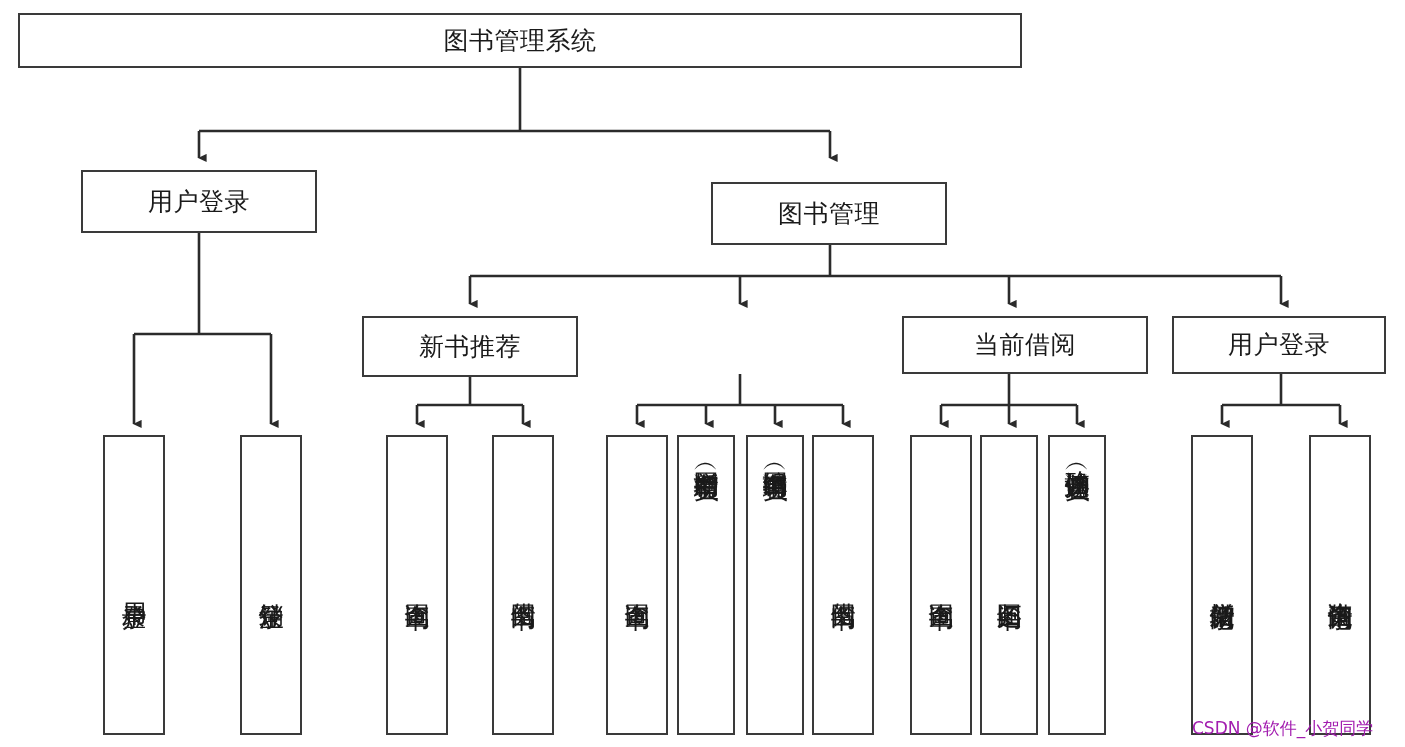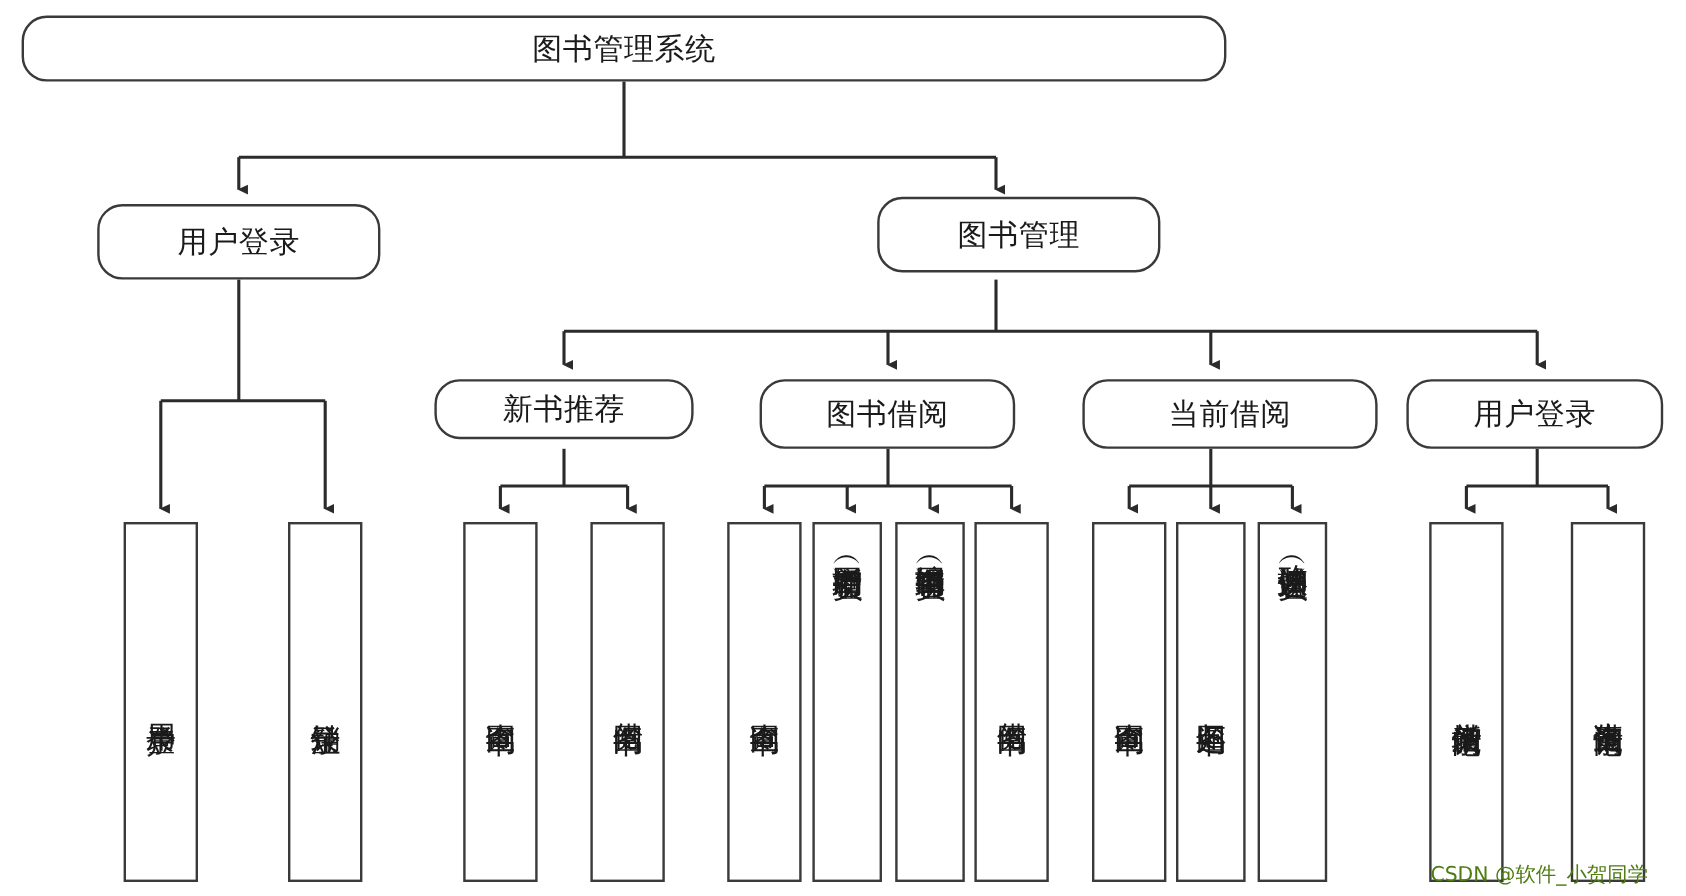--- a/index.html
+++ b/index.html
@@ -34,21 +34,20 @@
     border: 2.5px solid #3a3a3a;
     display: flex;
     align-items: center;
     justify-content: center;
     overflow: hidden;
   }
   .node.horiz {
     font-size: 25px;
     letter-spacing: 0.5px;
     line-height: 1.2;
-    border-radius: 21px;
   }
   .node.vert {
     align-items: flex-start;
     padding-top: 14px;
   }
   .node.vert .vlabel {
     writing-mode: vertical-rl;
     text-orientation: upright;
     font-size: 25px;
     line-height: 1.18;
@@ -56,21 +55,21 @@
     white-space: pre;
     text-align: left;
   }
   .node.vert.center {
     align-items: center;
     padding-top: 0;
   }
   .watermark {
     position: absolute;
     font-size: 17px;
-    color: #4d7c0f;
+    color: #a21caf;
     white-space: nowrap;
     user-select: none;
   }
 </style>
 </head>
 <body>
 
 <div id="canvas">
 
   <svg id="wires" viewBox="0 0 1405 747" xmlns="http://www.w3.org/2000/svg">
@@ -124,29 +123,26 @@
     </g>
   </svg>
 
   <div class="node horiz" style="left:18px; top:13px; width:1004px; height:55px;">
     <span>图书管理系统</span>
   </div>
 
   <div class="node horiz" style="left:81px; top:170px; width:236px; height:63px;">
     <span>用户登录</span>
   </div>
-  <div class="node horiz" style="left:711px; top:164px; width:236px; height:63px;margin-left:20px;">
+  <div class="node horiz" style="left:711px; top:182px; width:236px; height:63px;">
     <span>图书管理</span>
   </div>
 
-  <div class="node horiz" style="left:362px; top:316px; width:216px; height:50px;">
+  <div class="node horiz" style="left:362px; top:316px; width:216px; height:61px;">
     <span>新书推荐</span>
-  </div>
-  <div class="node horiz" style="left:633px; top:316px; width:213px; height:58px;">
-    <span>图书借阅</span>
   </div>
   <div class="node horiz" style="left:902px; top:316px; width:246px; height:58px;">
     <span>当前借阅</span>
   </div>
   <div class="node horiz" style="left:1172px; top:316px; width:214px; height:58px;">
     <span>用户登录</span>
   </div>
 
   <div class="node vert center" style="left:103px; top:435px; width:62px; height:300px;">
     <span class="vlabel">用户登录</span>

